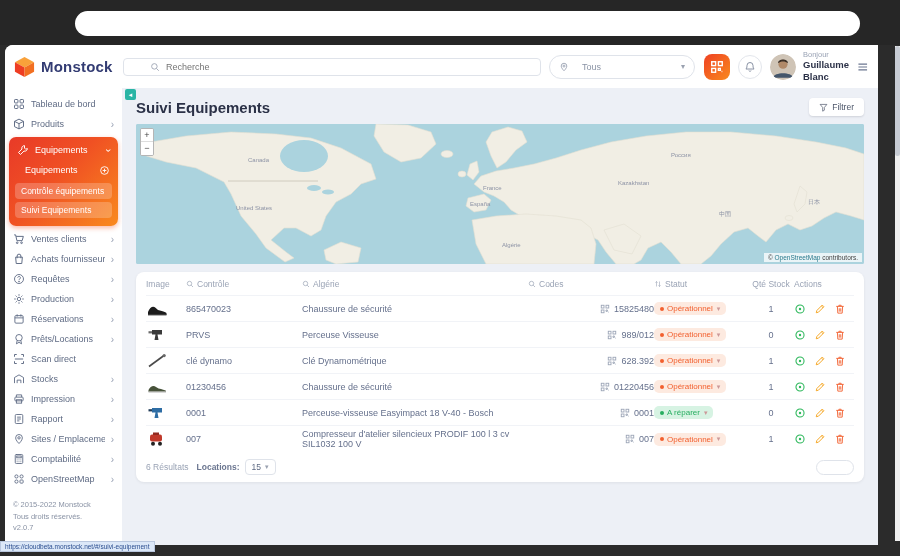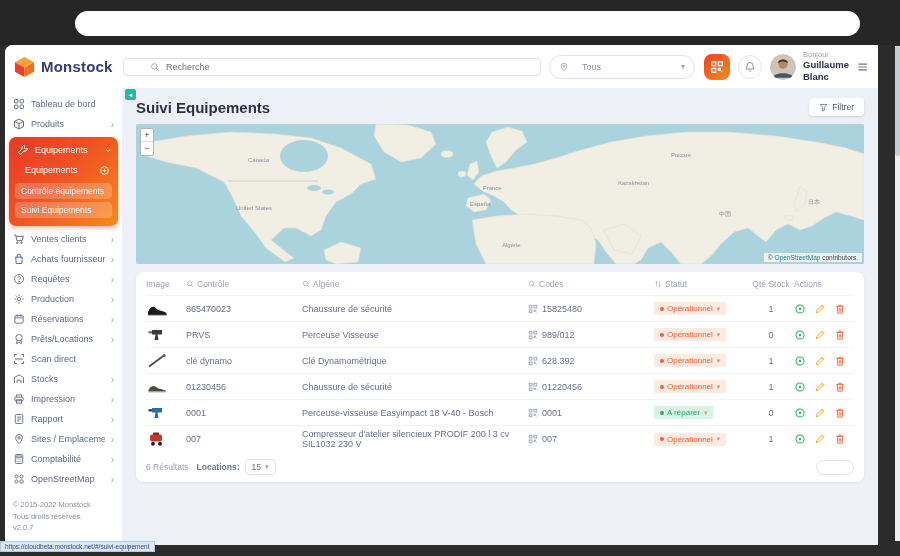--- a/index.html
+++ b/index.html
@@ -78,23 +78,23 @@
                  font-size:6.5px; color:#444; padding:1px 4px; }
   .attribution .osm-link { color:#2a7a8c; }
 
   
   .card { margin-top:8px; background:#fff; border-radius:8px; box-shadow:0 1px 3px rgba(27,31,35,.07);
           padding:0 10px; }
   .t-row { display:grid; grid-template-columns:40px 116px 226px 126px 94px 46px 60px;
            align-items:center; height:26px; border-bottom:1px solid #f1f3f7; font-size:9px; color:#65708c; }
   .t-head { height:24px; font-size:8.5px; color:#9aa3b5; }
   .t-head .hcell { display:flex; align-items:center; gap:3px; }
-  .cell-code { display:flex; align-items:center; gap:4px; color:#65708c; }
+  .cell-code { display:flex; align-items:center; gap:4px; color:#65708c;justify-content:flex-end; }
   .qty { text-align:center; }
-  .badge { display:inline-flex; align-items:center; gap:3px; padding:2px 6px; border-radius:0;
+  .badge { display:inline-flex; align-items:center; gap:3px; padding:2px 6px; border-radius:5px;
            font-size:8px; background:#fdeae0; color:#f2602f; cursor:pointer; }
   .badge .dot { width:4px; height:4px; border-radius:50%; background:currentColor; }
   .badge .bcaret { font-size:7px; color:#c99; margin-left:1px; }
   .badge.green { background:#d7f3e3; color:#27ae60; }
   .actions { display:flex; align-items:center; gap:8px; }
   .actions .act { background:none; border:none; padding:0; cursor:pointer; line-height:0; }
   .a-view { color:#2eb85c; } .a-edit { color:#f5a623; } .a-del { color:#f2602f; }
   .card-footer { display:flex; align-items:center; height:30px; font-size:8.5px; color:#9aa3b5; }
   .show-lbl { color:#6b7690; margin-left:8px; font-weight:bold; }
   .page-select { display:flex; align-items:center; gap:4px; border:1px solid #dfe3ea; border-radius:4px;
@@ -750,21 +750,21 @@
         <div class="t-row" style="border-bottom:none">
           <div>
               <svg class="thumb-svg" width="22" height="16" viewBox="0 0 22 16">
                 <rect x="4" y="3.5" width="12" height="7" rx="2" fill="#c0392b"></rect>
                 <rect x="7" y="1.5" width="6" height="2.5" fill="#922b21"></rect>
                 <circle cx="7" cy="12.8" r="2" fill="#222"></circle>
                 <circle cx="14" cy="12.8" r="2" fill="#222"></circle>
               </svg>
             </div>
           <div>007</div>
-          <div>Compresseur d'atelier silencieux PRODIF 200 l 3 cv SIL1032 230 V</div>
+          <div>Compresseur d'atelier silencieux PRODIF 100 l 3 cv SIL1032 100 V</div>
           <div class="cell-code">
               <svg width="10" height="10" style="color:#9aa3b5">
                 <use href="#s-qr"></use>
               </svg>
               <span>007</span>
             </div>
           <div><span class="badge">
                 <span class="dot"></span>
                 <span>Opérationnel</span>
                 <span class="bcaret">▾</span>

